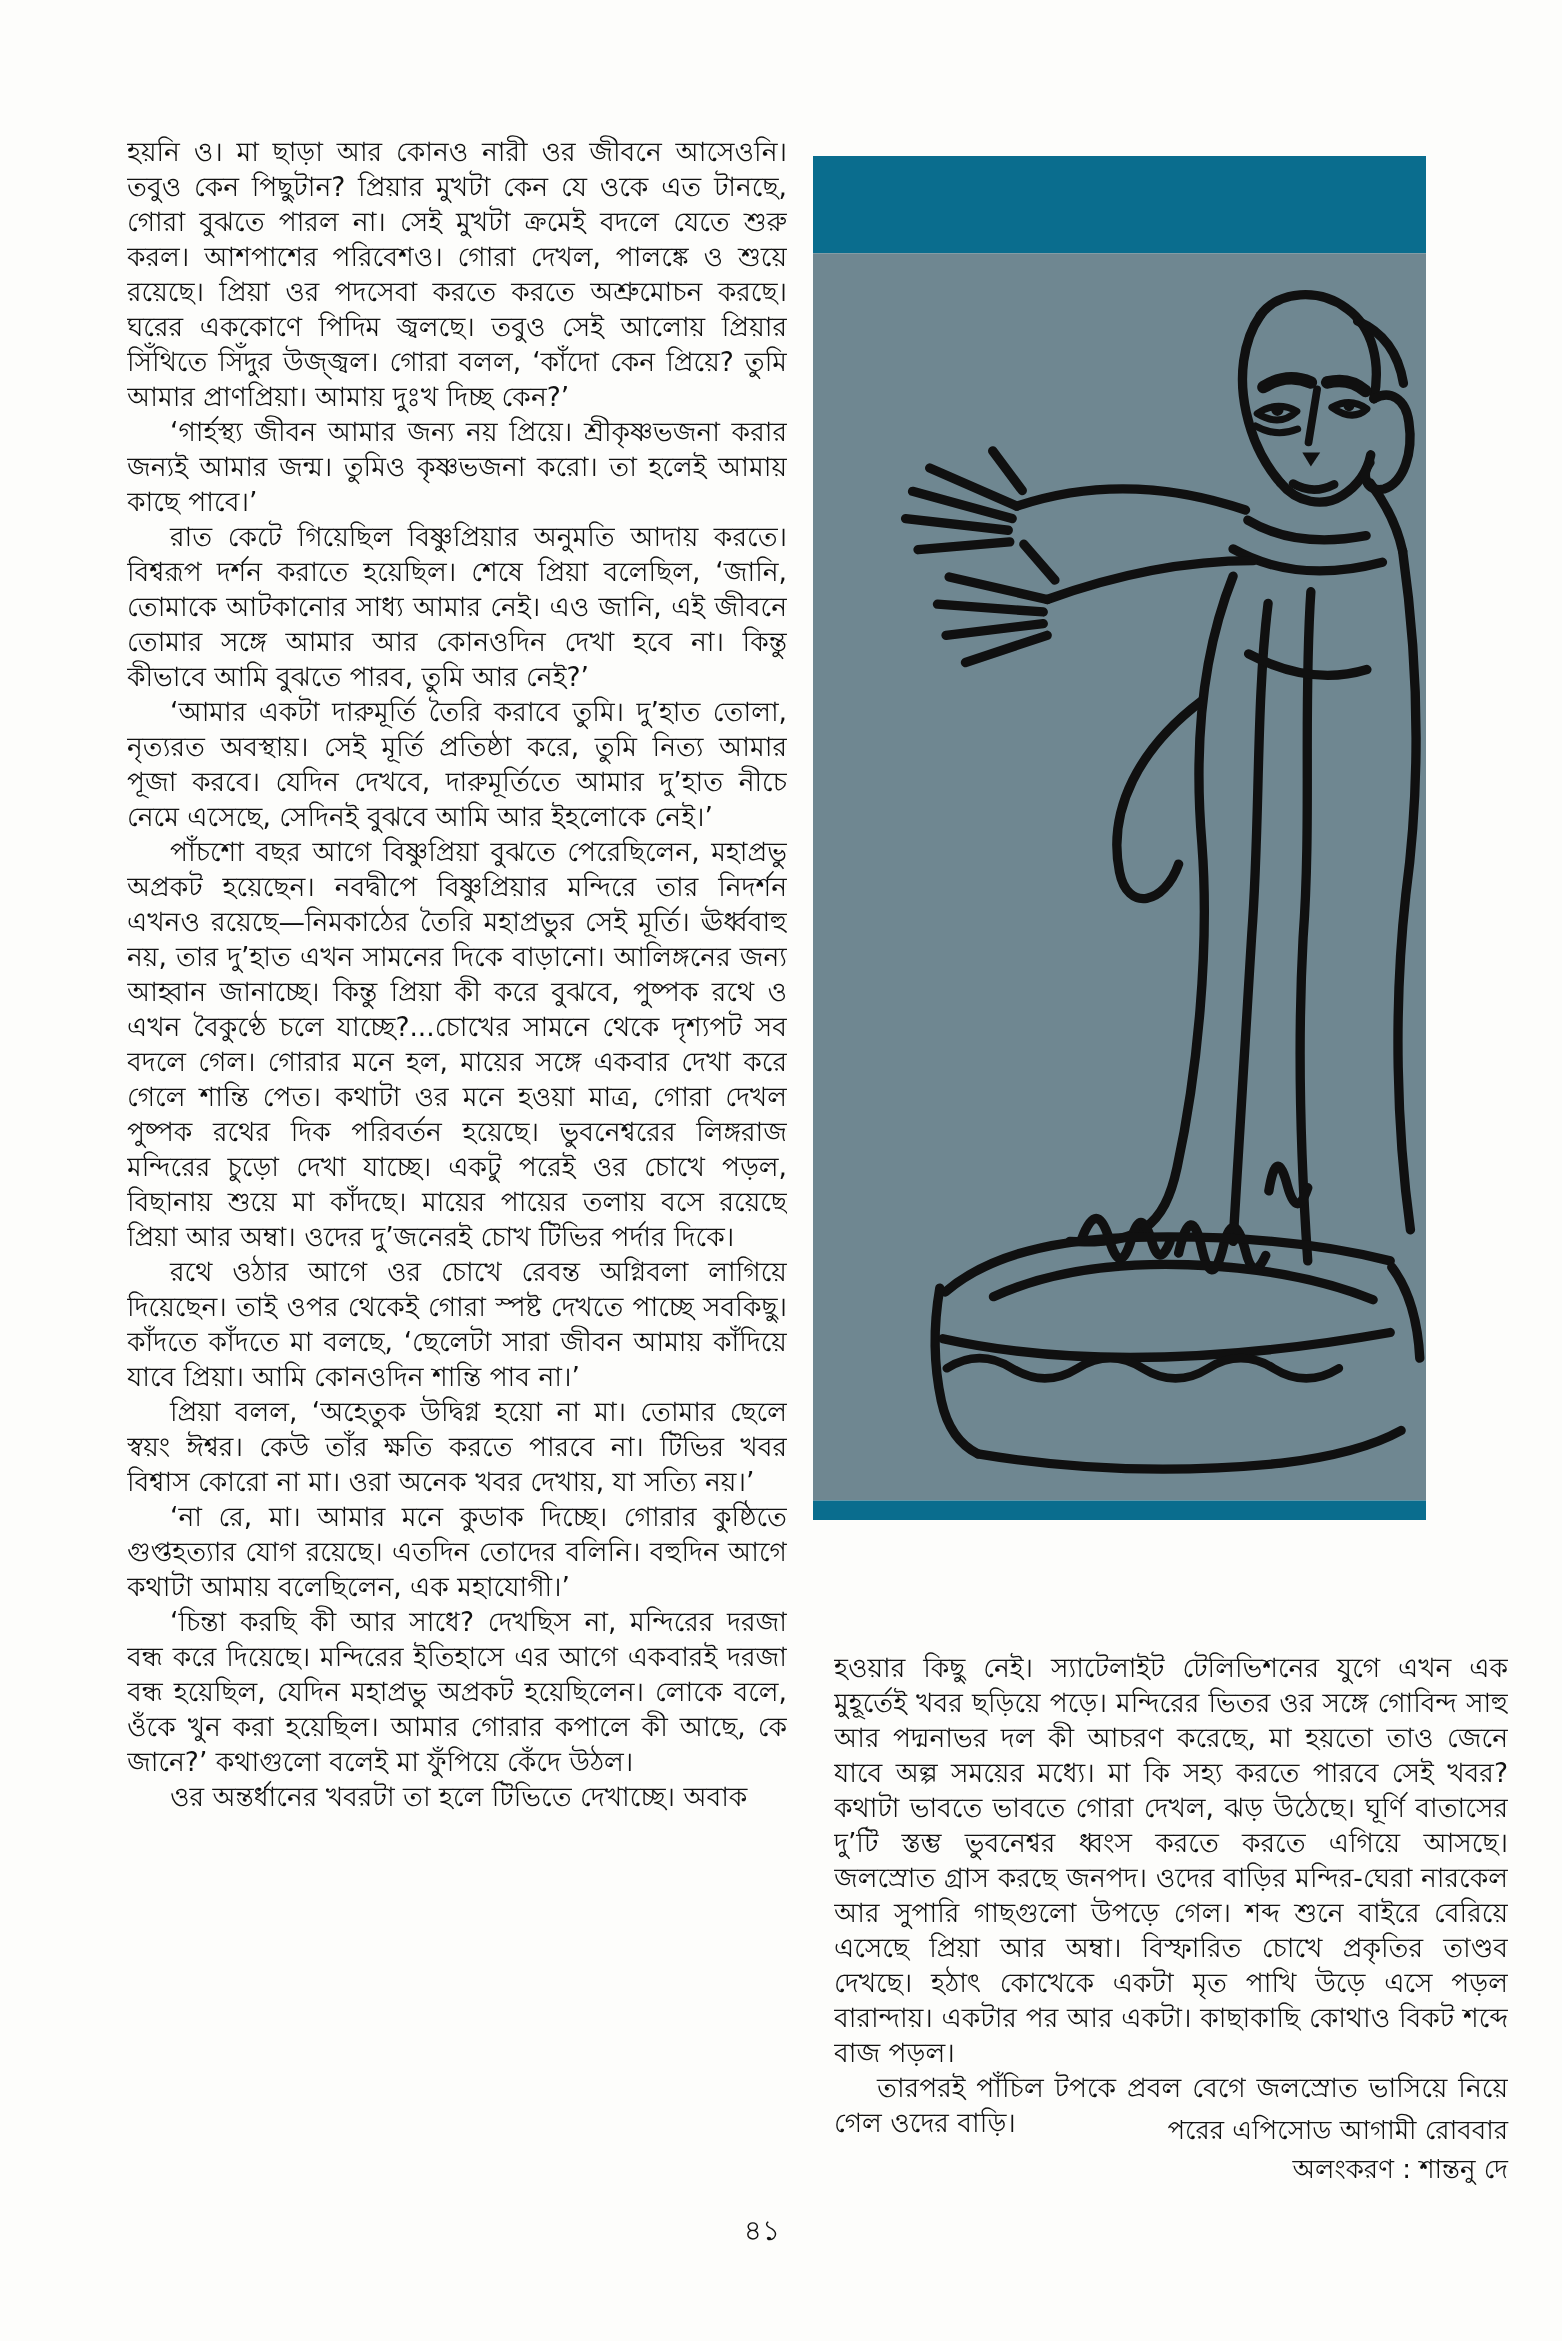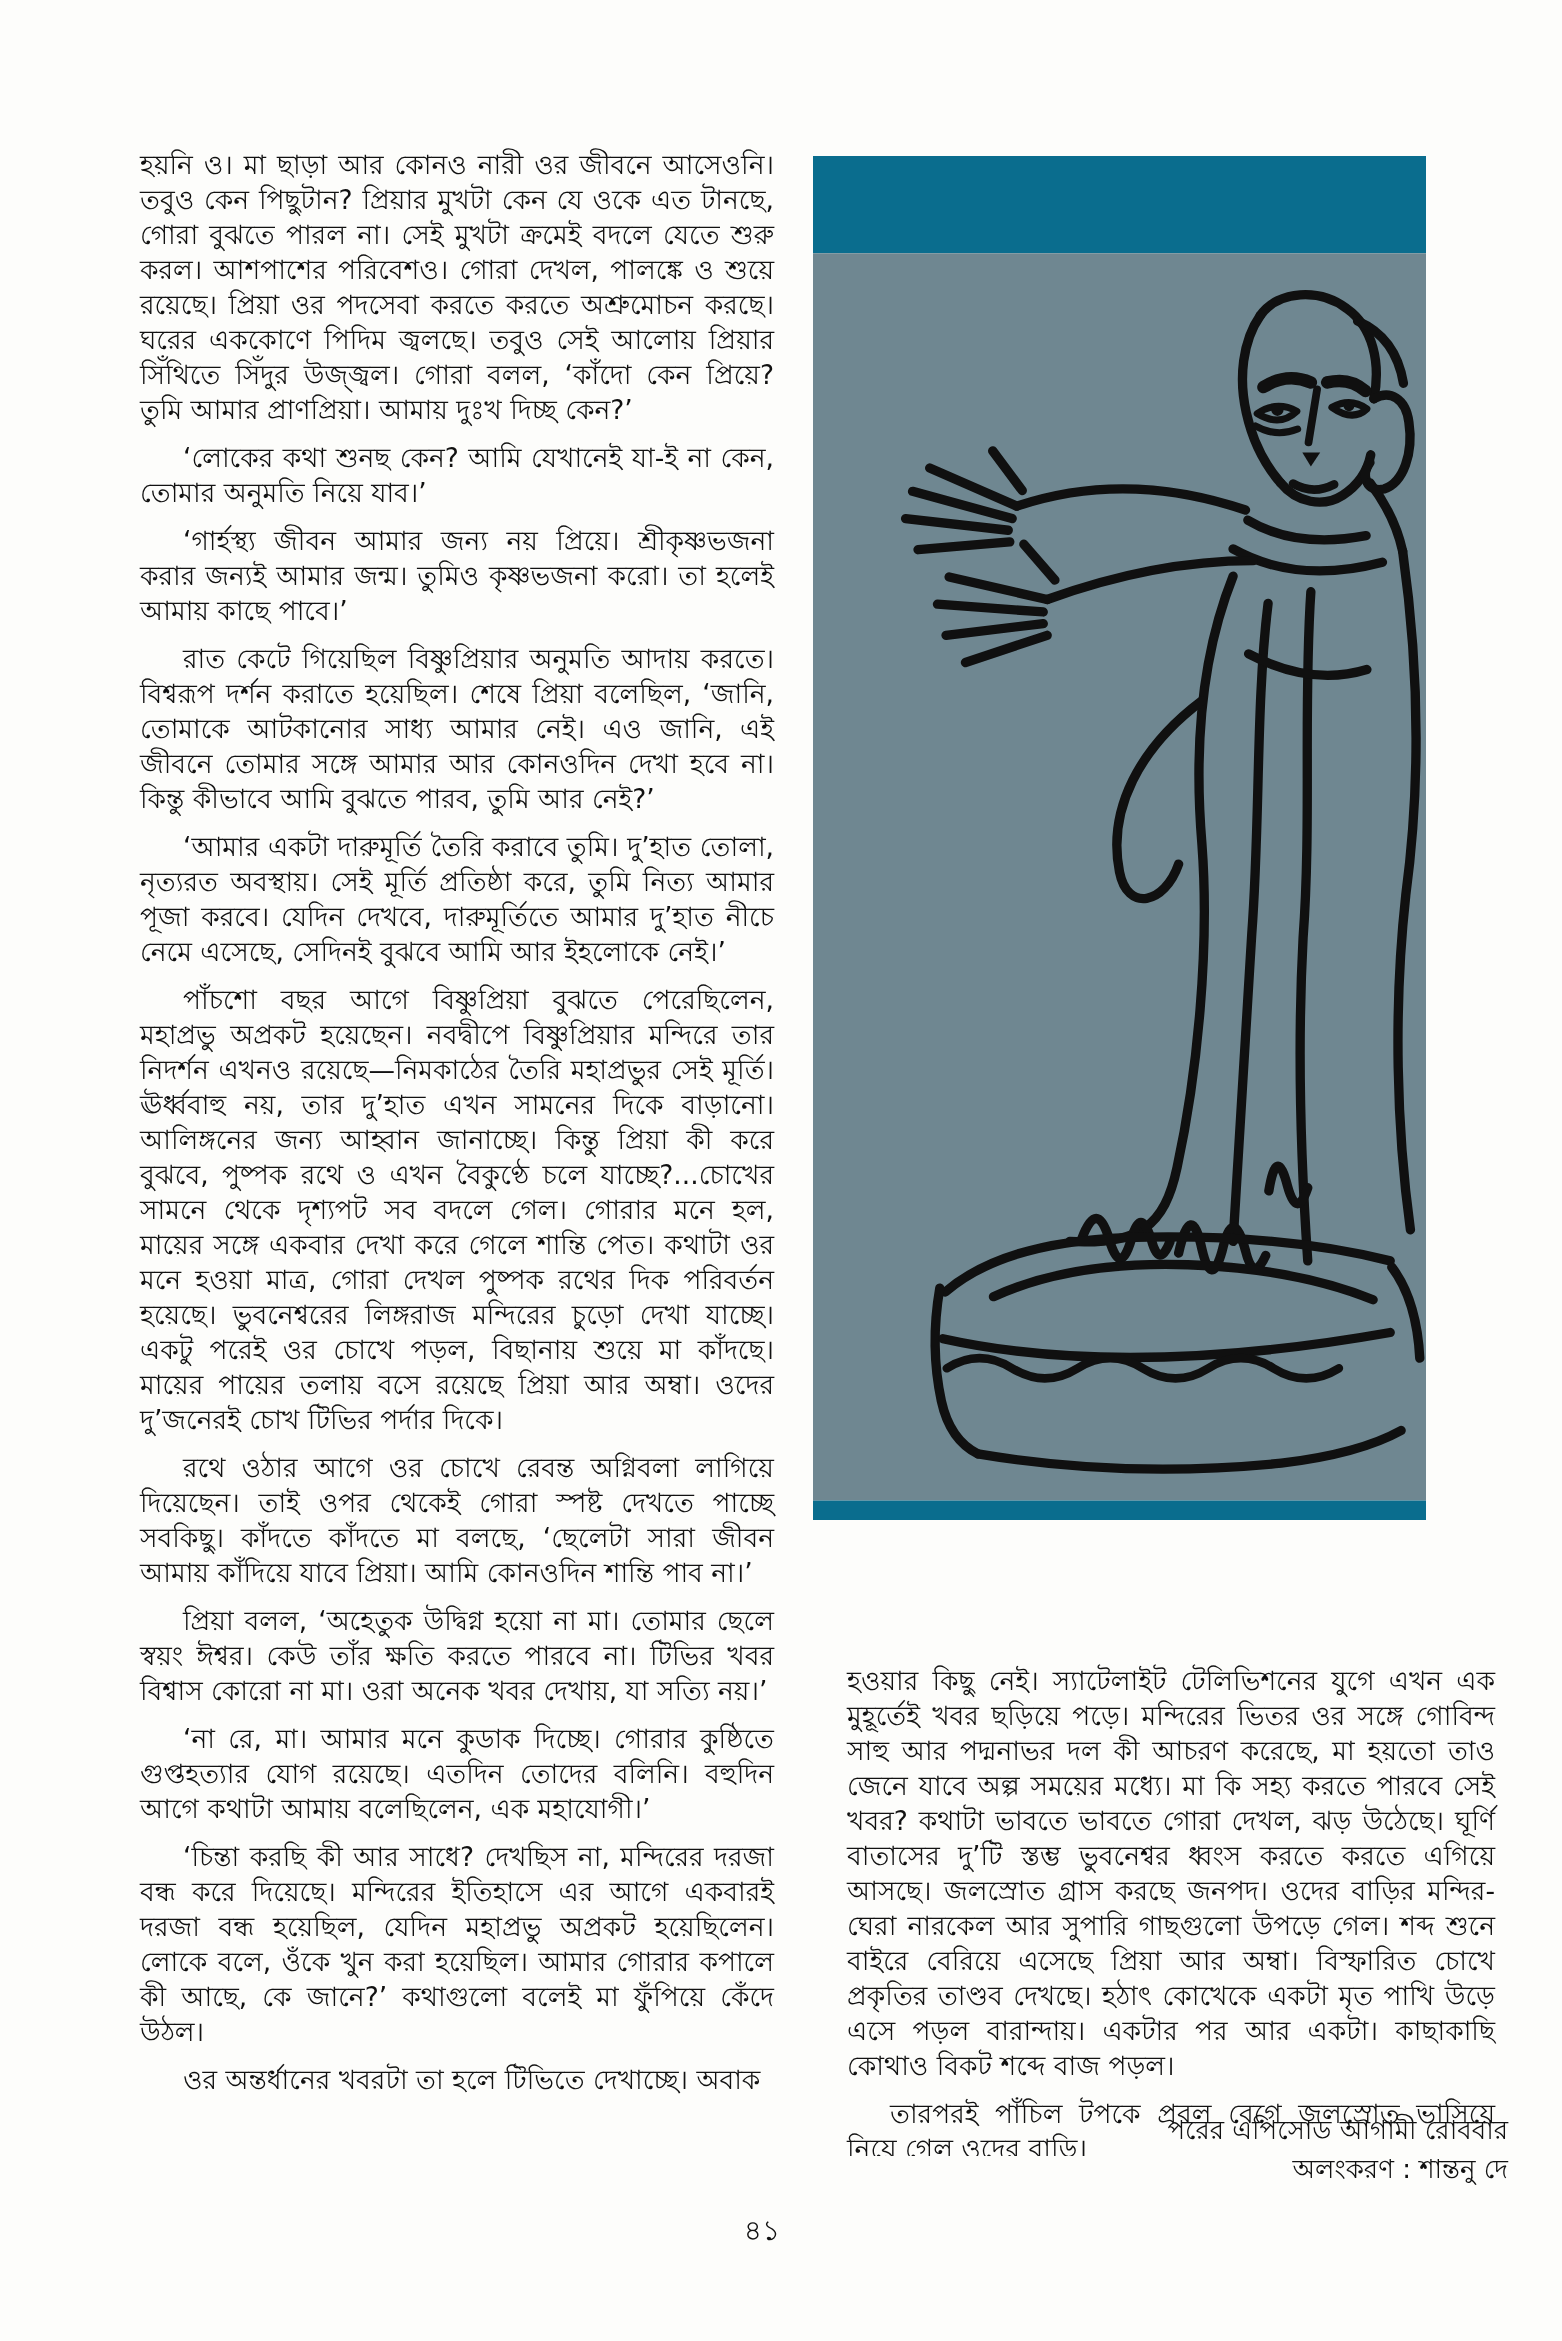--- a/index.html
+++ b/index.html
@@ -16,21 +16,21 @@
   
   .col {
     position: absolute;
     font-size: 26.5px;
     line-height: 35px;
     text-align: justify;
     overflow: hidden;
   }
   .col-left  { left: 127px; top: 134px;  width: 660px; height: 2039px; }
   .col-right { left: 834px; top: 1650px; width: 674px; height: 506px; }
-  .para { margin: 13px; }
+  .para { margin: 0; }
   .para.indent { text-indent: 43px; }
 
   
   .illustration {
     position: absolute;
     left: 813px; top: 156px;
     width: 613px; height: 1364px;
   }
   .illustration svg { display: block; width: 100%; height: 100%; }
 
@@ -50,21 +50,20 @@
     font-size: 28px;
   }
 </style>
 </head>
 <body>
 
 <div class="page">
 
   <div class="col col-left">
     <p class="para">হয়নি ও। মা ছাড়া আর কোনও নারী ওর জীবনে আসেওনি। তবুও কেন পিছুটান? প্রিয়ার মুখটা কেন যে ওকে এত টানছে, গোরা বুঝতে পারল না। সেই মুখটা ক্রমেই বদলে যেতে শুরু করল। আশপাশের পরিবেশও। গোরা দেখল, পালঙ্কে ও শুয়ে রয়েছে। প্রিয়া ওর পদসেবা করতে করতে অশ্রুমোচন করছে। ঘরের এককোণে পিদিম জ্বলছে। তবুও সেই আলোয় প্রিয়ার সিঁথিতে সিঁদুর উজ্জ্বল। গোরা বলল, ‘কাঁদো কেন প্রিয়ে? তুমি আমার প্রাণপ্রিয়া। আমায় দুঃখ দিচ্ছ কেন?’</p>
-    <p class="para indent">‘লোকের কথা শুনছ কেন? আমি যেখানেই যা-ই না কেন, তোমার অনুমতি নিয়ে যাব।’</p>
     <p class="para indent">‘গার্হস্থ্য জীবন আমার জন্য নয় প্রিয়ে। শ্রীকৃষ্ণভজনা করার জন্যই আমার জন্ম। তুমিও কৃষ্ণভজনা করো। তা হলেই আমায় কাছে পাবে।’</p>
     <p class="para indent">রাত কেটে গিয়েছিল বিষ্ণুপ্রিয়ার অনুমতি আদায় করতে। বিশ্বরূপ দর্শন করাতে হয়েছিল। শেষে প্রিয়া বলেছিল, ‘জানি, তোমাকে আটকানোর সাধ্য আমার নেই। এও জানি, এই জীবনে তোমার সঙ্গে আমার আর কোনওদিন দেখা হবে না। কিন্তু কীভাবে আমি বুঝতে পারব, তুমি আর নেই?’</p>
     <p class="para indent">‘আমার একটা দারুমূর্তি তৈরি করাবে তুমি। দু’হাত তোলা, নৃত্যরত অবস্থায়। সেই মূর্তি প্রতিষ্ঠা করে, তুমি নিত্য আমার পূজা করবে। যেদিন দেখবে, দারুমূর্তিতে আমার দু’হাত নীচে নেমে এসেছে, সেদিনই বুঝবে আমি আর ইহলোকে নেই।’</p>
     <p class="para indent">পাঁচশো বছর আগে বিষ্ণুপ্রিয়া বুঝতে পেরেছিলেন, মহাপ্রভু অপ্রকট হয়েছেন। নবদ্বীপে বিষ্ণুপ্রিয়ার মন্দিরে তার নিদর্শন এখনও রয়েছে—নিমকাঠের তৈরি মহাপ্রভুর সেই মূর্তি। ঊর্ধ্ববাহু নয়, তার দু’হাত এখন সামনের দিকে বাড়ানো। আলিঙ্গনের জন্য আহ্বান জানাচ্ছে। কিন্তু প্রিয়া কী করে বুঝবে, পুষ্পক রথে ও এখন বৈকুণ্ঠে চলে যাচ্ছে?...চোখের সামনে থেকে দৃশ্যপট সব বদলে গেল। গোরার মনে হল, মায়ের সঙ্গে একবার দেখা করে গেলে শান্তি পেত। কথাটা ওর মনে হওয়া মাত্র, গোরা দেখল পুষ্পক রথের দিক পরিবর্তন হয়েছে। ভুবনেশ্বরের লিঙ্গরাজ মন্দিরের চুড়ো দেখা যাচ্ছে। একটু পরেই ওর চোখে পড়ল, বিছানায় শুয়ে মা কাঁদছে। মায়ের পায়ের তলায় বসে রয়েছে প্রিয়া আর অম্বা। ওদের দু’জনেরই চোখ টিভির পর্দার দিকে।</p>
     <p class="para indent">রথে ওঠার আগে ওর চোখে রেবন্ত অগ্নিবলা লাগিয়ে দিয়েছেন। তাই ওপর থেকেই গোরা স্পষ্ট দেখতে পাচ্ছে সবকিছু। কাঁদতে কাঁদতে মা বলছে, ‘ছেলেটা সারা জীবন আমায় কাঁদিয়ে যাবে প্রিয়া। আমি কোনওদিন শান্তি পাব না।’</p>
     <p class="para indent">প্রিয়া বলল, ‘অহেতুক উদ্বিগ্ন হয়ো না মা। তোমার ছেলে স্বয়ং ঈশ্বর। কেউ তাঁর ক্ষতি করতে পারবে না। টিভির খবর বিশ্বাস কোরো না মা। ওরা অনেক খবর দেখায়, যা সত্যি নয়।’</p>
     <p class="para indent">‘না রে, মা। আমার মনে কুডাক দিচ্ছে। গোরার কুষ্ঠিতে গুপ্তহত্যার যোগ রয়েছে। এতদিন তোদের বলিনি। বহুদিন আগে কথাটা আমায় বলেছিলেন, এক মহাযোগী।’</p>
     <p class="para indent">‘চিন্তা করছি কী আর সাধে? দেখছিস না, মন্দিরের দরজা বন্ধ করে দিয়েছে। মন্দিরের ইতিহাসে এর আগে একবারই দরজা বন্ধ হয়েছিল, যেদিন মহাপ্রভু অপ্রকট হয়েছিলেন। লোকে বলে, ওঁকে খুন করা হয়েছিল। আমার গোরার কপালে কী আছে, কে জানে?’ কথাগুলো বলেই মা ফুঁপিয়ে কেঁদে উঠল।</p>
     <p class="para indent">ওর অন্তর্ধানের খবরটা তা হলে টিভিতে দেখাচ্ছে। অবাক</p>
   </div>

